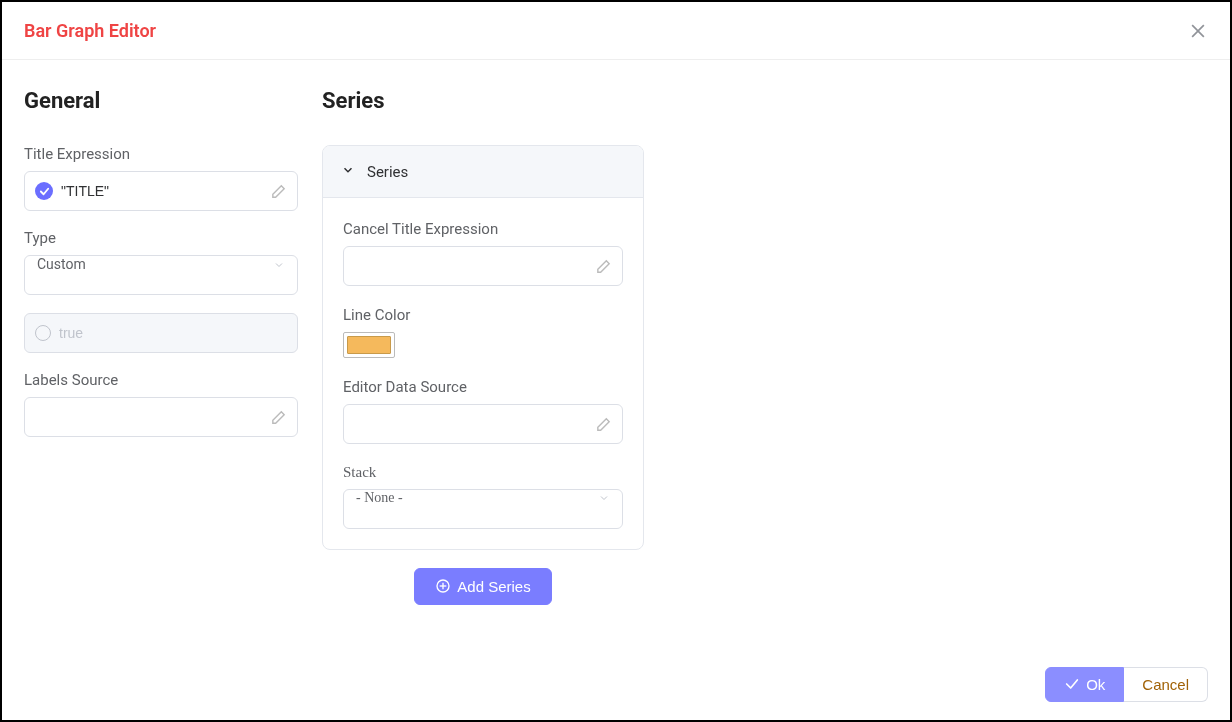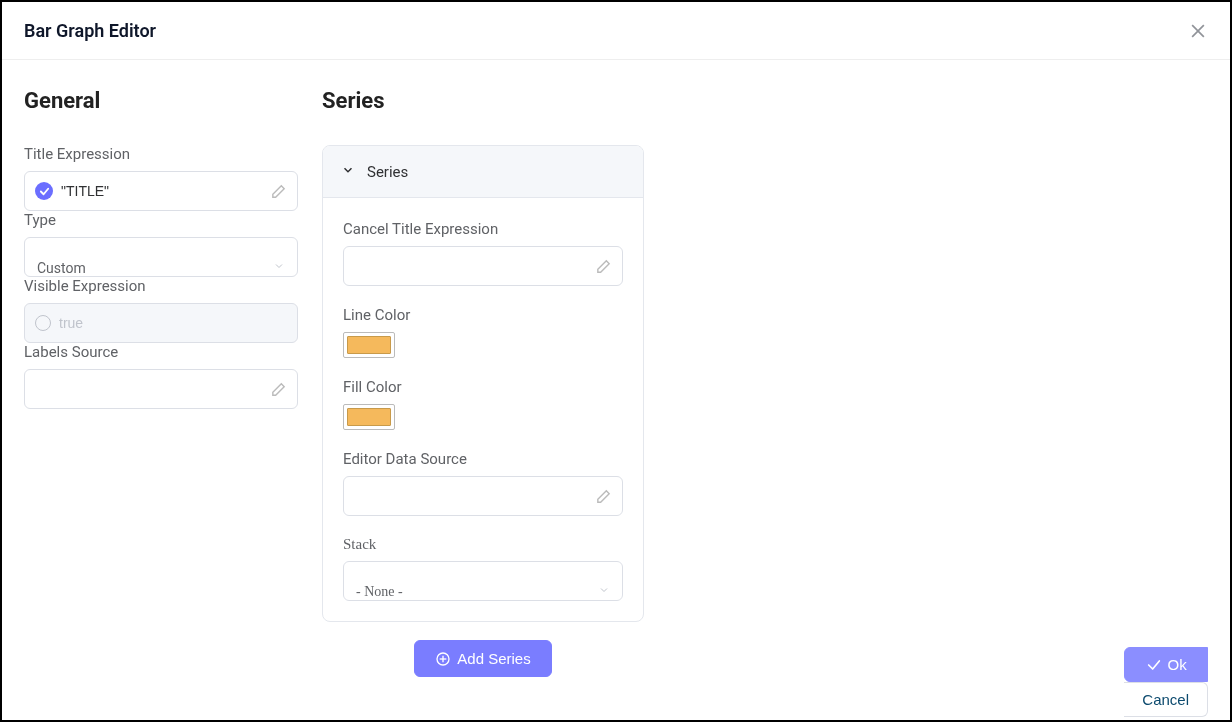--- a/index.html
+++ b/index.html
@@ -19,21 +19,21 @@
     .header {
       display: flex;
       justify-content: space-between;
       align-items: center;
       padding: 18px 22px;
       border-bottom: 1px solid #eee;
     }
     .header-title {
       font-size: 18px;
       font-weight: 600;
-      color: #0f172a;
+      color: #ef4444;
     }
     .close-icon {
       color: #909399;
       cursor: pointer;
       font-size: 18px;
       width: 20px;
       height: 20px;
       display: flex;
       align-items: center;
       justify-content: center;
@@ -57,20 +57,21 @@
       color: #222;
       margin-bottom: 32px;
     }
     .field-label {
       font-size: 15px;
       color: #606266;
       margin-bottom: 8px;
       display: block;
     }
     .field-group {
+      margin-bottom: 18px;
     }
     .input-wrap {
       position: relative;
       display: flex;
       align-items: center;
       border: 1px solid #dcdfe6;
       border-radius: 6px;
       background: #fff;
       height: 40px;
       padding: 0 10px;
@@ -121,21 +122,21 @@
       display: flex;
       align-items: center;
       margin-left: 6px;
     }
     .edit-icon svg {
       width: 17px;
       height: 17px;
     }
     .select-wrap {
       display: flex;
-      align-items: flex-end;
+      align-items: flex-start;
       justify-content: space-between;
       border: 1px solid #dcdfe6;
       border-radius: 6px;
       background: #fff;
       height: 40px;
       padding: 0 12px;
       cursor: pointer;
     }
     .select-value {
       font-size: 14px;
@@ -197,21 +198,21 @@
       height: 18px;
       border: 1px solid #c89a4a;
       border-radius: 1px;
     }
     .add-series-row {
       display: flex;
       justify-content: center;
     }
     .btn {
       display: inline-flex;
-      align-items: center;
+      align-items: flex-start;
       justify-content: center;
       gap: 6px;
       border-radius: 6px;
       font-size: 15px;
       cursor: pointer;
       border: 1px solid transparent;
       padding: 9px 20px;
     }
     .btn-primary {
       background: #7a7dff;
@@ -219,34 +220,33 @@
       border-color: #7a7dff;
     }
     .btn-primary-light {
       background: #8b8eff;
       color: #fff;
       border-color: #8b8eff;
       padding: 8px 18px;
     }
     .btn-plain {
       background: #fff;
-      color: #0c4a6e;
+      color: #a16207;
       border-color: #dcdfe6;
       padding: 8px 18px;
     }
     .btn svg {
       width: 16px;
       height: 16px;
     }
     .footer {
       position: absolute;
-      bottom: 3px;
+      bottom: 18px;
       right: 22px;
       display: flex;
-      flex-direction: column;
     }
     .footer .btn-primary-light {
       border-top-right-radius: 0;
       border-bottom-right-radius: 0;
     }
     .footer .btn-plain {
       border-top-left-radius: 0;
       border-bottom-left-radius: 0;
       border-left: none;
     }
@@ -295,21 +295,20 @@
         <span class="select-value">Custom</span>
         <span class="chevron-down">
           <svg viewBox="0 0 24 24" fill="none" stroke="currentColor" stroke-width="2">
             <polyline points="6,9 12,15 18,9"></polyline>
           </svg>
         </span>
       </div>
     </div>
 
     <div class="field-group">
-      <span class="field-label">Visible Expression</span>
       <div class="input-wrap disabled">
         <span class="circle-empty"></span>
         <input type="text" disabled="" placeholder="true" style="">
       </div>
     </div>
 
     <div class="field-group">
       <span class="field-label">Labels Source</span>
       <div class="input-wrap">
         <input type="text" value="" style="">
@@ -348,26 +347,20 @@
           </div>
         </div>
 
         <div class="field-group">
           <span class="field-label">Line Color</span>
           <div class="color-swatch-wrap">
             <div class="color-swatch" style="background:#f5b95c"></div>
           </div>
         </div>
 
-        <div class="field-group">
-          <span class="field-label">Fill Color</span>
-          <div class="color-swatch-wrap">
-            <div class="color-swatch" style="background:#f5b95c"></div>
-          </div>
-        </div>
 
         <div class="field-group">
           <span class="field-label">Editor Data Source</span>
           <div class="input-wrap">
             <input type="text" value="" style="">
             <span class="edit-icon">
               <svg viewBox="0 0 24 24" fill="none" stroke="currentColor" stroke-width="2">
                 <path d="M4 20h4L20 8l-4-4L4 16v4z"></path>
               </svg>
             </span>

